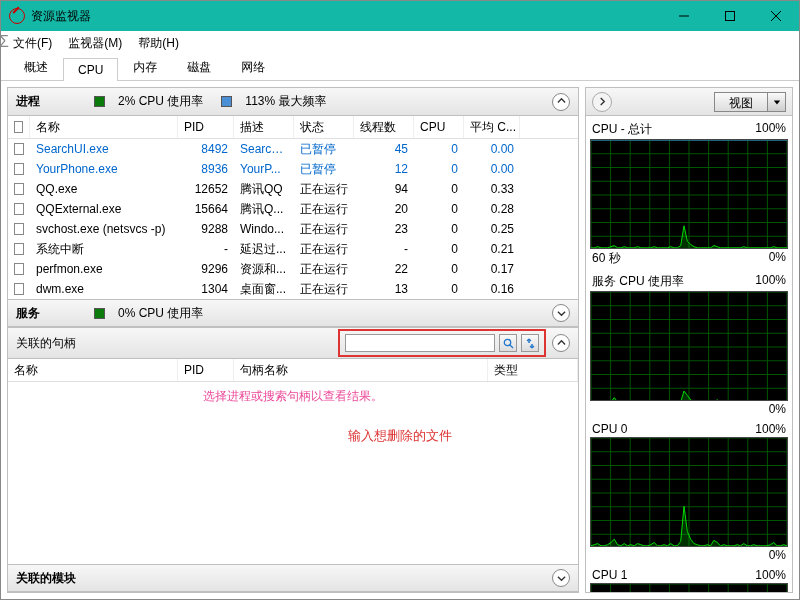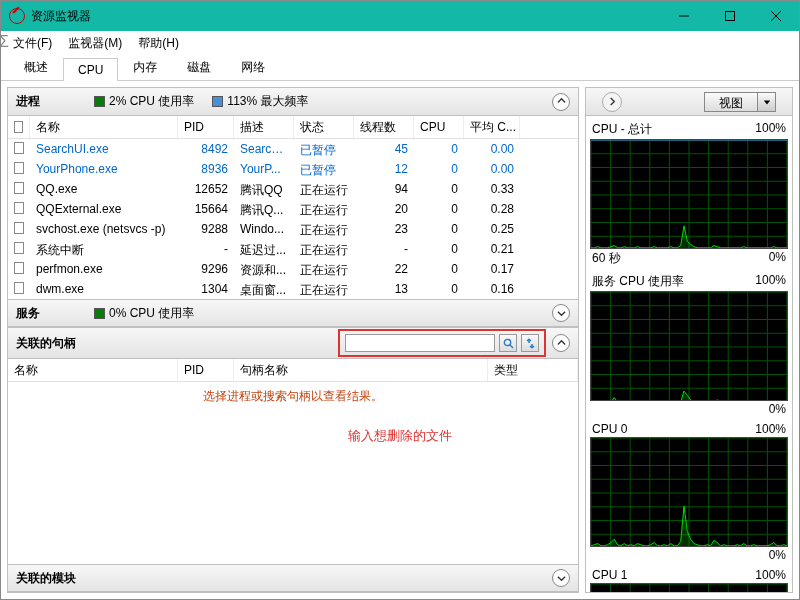--- a/index.html
+++ b/index.html
@@ -17,56 +17,56 @@
 .menuitem{padding:2px 6px}
 .tabs{height:26px;display:flex;align-items:flex-end;padding-left:8px;border-bottom:1px solid #ccc}
 .tab{padding:4px 14px;border:1px solid transparent;border-bottom:none;cursor:pointer}
 .tab.active{border-color:#ccc;background:#fff;position:relative;top:1px}
 .body{flex:1;display:flex;padding:6px;gap:6px;overflow:hidden}
 .left{flex:1;display:flex;flex-direction:column;border:1px solid #bfbfbf;overflow:hidden}
 .right{width:208px;display:flex;flex-direction:column;border:1px solid #bfbfbf;overflow:hidden}
 .section-hdr{height:28px;background:linear-gradient(#f7f7f7,#e4e4e4);border-bottom:1px solid #bfbfbf;display:flex;align-items:center;padding:0 8px;gap:18px}
 .section-hdr .name{font-weight:bold;min-width:60px}
 .section-hdr .spacer{flex:1}
-.chip{display:flex;align-items:center;gap:4px}
+.chip{display:flex;align-items:center;gap:13px}
 .sq{width:11px;height:11px;border:1px solid #555}
 .sq.green{background:#0a7a0a}
 .sq.blue{background:#4a8fd6}
 .collapse{width:18px;height:18px;border:1px solid #888;border-radius:50%;display:flex;align-items:center;justify-content:center;background:#fff}
 .collapse svg{width:9px;height:9px}
 .table-head{display:flex;height:23px;border-bottom:1px solid #e0e0e0;background:#fff}
 .th,.td{padding:3px 6px;overflow:hidden;white-space:nowrap;text-overflow:ellipsis;border-right:1px solid #eee}
 .th{display:flex;align-items:center;cursor:pointer}
 .c-chk{width:22px;display:flex;align-items:center;justify-content:center}
 .c-name{width:148px}
 .c-pid{width:56px;text-align:right}
 .c-desc{width:60px}
 .c-stat{width:60px}
 .c-thr{width:60px;text-align:right}
 .c-cpu{width:50px;text-align:right}
 .c-avg{width:56px;text-align:right}
 .rows{overflow:auto;height:160px}
-.row{display:flex;height:20px;align-items:flex-start}
+.row{display:flex;height:20px;align-items:center}
 .row .td{border:none}
 .row.blue .c-name,.row.blue .c-pid,.row.blue .c-desc,.row.blue .c-stat,.row.blue .c-thr,.row.blue .c-cpu,.row.blue .c-avg{color:#0066cc}
 .chk{width:12px;height:12px;border:1px solid #888;background:#fff}
 .handles-hdr{display:flex;align-items:center;padding:0 8px;height:32px;background:linear-gradient(#f7f7f7,#e4e4e4);border-bottom:1px solid #bfbfbf;border-top:1px solid #bfbfbf}
-.handles-hdr .name{font-weight:bold;flex:0 0 auto}
+.handles-hdr .name{font-weight:normal;flex:0 0 auto}
 .searchwrap{margin-left:auto;display:flex;align-items:center;gap:4px;border:2px solid #d33;padding:3px 5px}
 .searchbox{width:150px;height:18px;border:1px solid #999;padding:0 3px}
 .sbtn{width:18px;height:18px;border:1px solid #999;background:linear-gradient(#fafafa,#ddd);display:flex;align-items:center;justify-content:center}
 .handles-body{flex:1;display:flex;flex-direction:column;position:relative}
 .handles-cols{display:flex;height:23px;border-bottom:1px solid #e0e0e0}
 .hc-name{width:170px}
 .hc-pid{width:56px}
 .hc-type{width:90px}
 .hc-hname{flex:1}
-.handles-msg{text-align:center;padding:6px;color:#c2410c}
+.handles-msg{text-align:center;padding:6px;color:#ec4899}
 .annot{position:absolute;color:#d33;font-size:13px;left:340px;top:68px}
-.right-hdr{height:28px;background:linear-gradient(#f7f7f7,#e4e4e4);border-bottom:1px solid #bfbfbf;display:flex;align-items:center;padding:0 16px;gap:14px}
+.right-hdr{height:28px;background:linear-gradient(#f7f7f7,#e4e4e4);border-bottom:1px solid #bfbfbf;display:flex;align-items:center;padding:0 6px;gap:14px}
 .navbtn{width:20px;height:20px;border:1px solid #aaa;border-radius:50%;background:#f4f4f4;display:flex;align-items:center;justify-content:center}
 .viewdd{margin-left:auto;display:flex;border:1px solid #888;height:20px}
 .viewdd .lbl{padding:2px 14px;background:linear-gradient(#fafafa,#ddd)}
 .viewdd .arr{width:18px;background:linear-gradient(#fafafa,#ccc);display:flex;align-items:center;justify-content:center;border-left:1px solid #888}
 .charts{flex:1;overflow:auto;padding:4px}
 .chart{margin-bottom:4px}
 .chart-t{display:flex;justify-content:space-between;padding:1px 2px}
 .chart-box{height:110px;border:1px solid #444;background:#000;position:relative;overflow:hidden}
 .grid line{stroke:#005500;stroke-width:1}
 .chart-b{display:flex;justify-content:space-between;padding:1px 2px}

